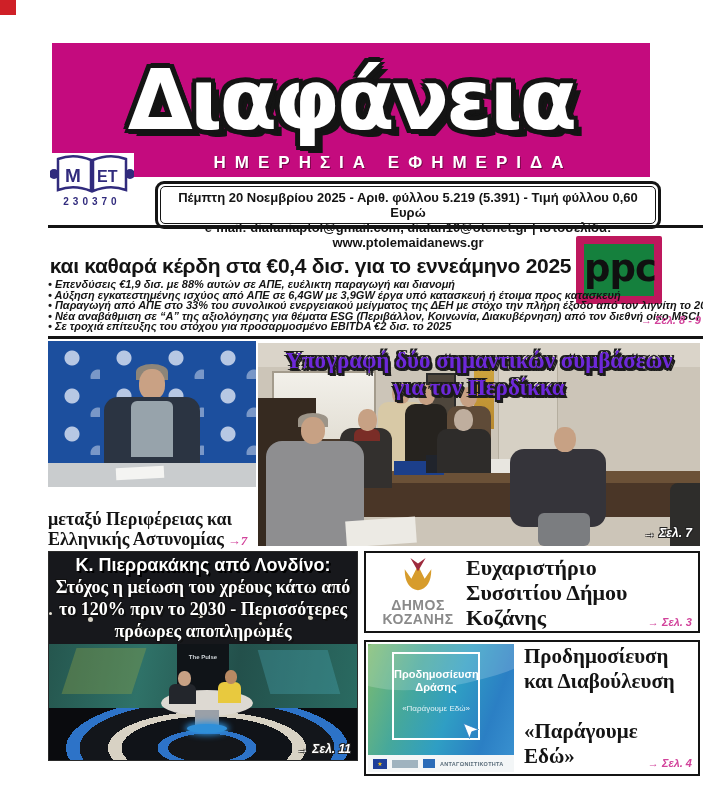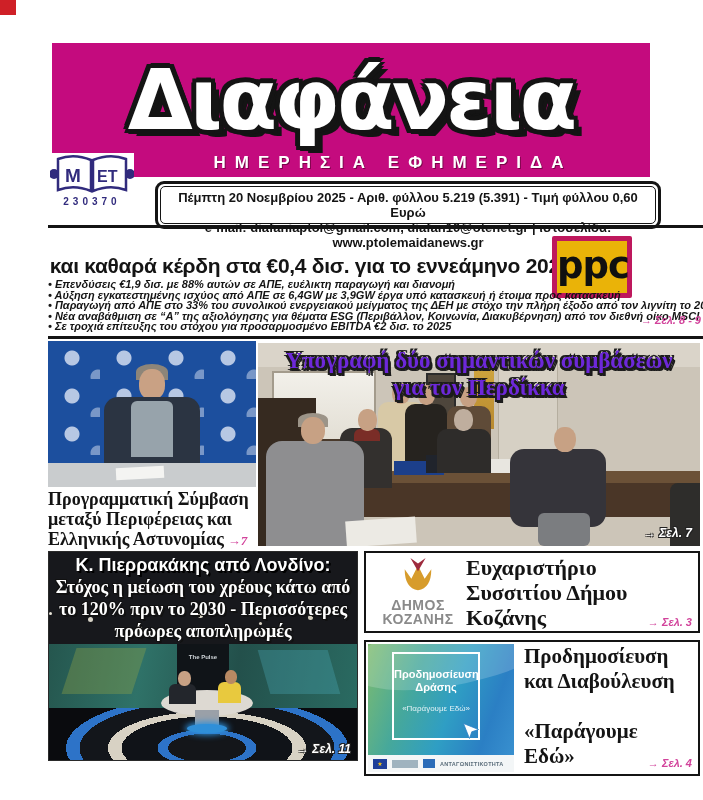--- a/index.html
+++ b/index.html
@@ -30,21 +30,21 @@
     text-align:center;padding-top:3px;box-sizing:border-box;}
   .date-line{font-weight:bold;font-size:13px;line-height:15px;}
 
   .rule{left:48px;width:655px;height:3px;background:#141414;}
 
   
   .lead{left:48px;top:231px;width:655px;height:104px;}
   .lead-h{position:absolute;left:0;width:525px;text-align:center;font-weight:bold;font-size:21px;line-height:23px;letter-spacing:-.3px;}
   .lead-h1{top:0;}
   .lead-h2{top:23px;}
-  .ppc-box{position:absolute;left:504px;top:5px;width:70px;height:52px;border:5px solid #be185d;border-radius:2px;background:#eab308;
+  .ppc-box{position:absolute;left:528px;top:5px;width:70px;height:52px;border:8px solid #be185d;border-radius:2px;background:#15803d;
     text-align:center;font-family:"DejaVu Sans",sans-serif;font-weight:800;font-size:37px;line-height:50px;letter-spacing:-1px;color:#101010;}
   .bullets{position:absolute;left:0;top:48px;width:655px;}
   .bullet{font-style:italic;font-weight:bold;font-size:11px;line-height:10.6px;white-space:nowrap;}
   .bullet::before{content:"• ";}
   .ref{color:#d2439b;font-style:italic;font-weight:bold;font-size:11px;}
   .lead-ref{position:absolute;right:2px;top:83px;}
 
   
   .left-photo{left:48px;top:341px;width:208px;height:146px;background:#1c4f9e;overflow:hidden;
     background-image:
@@ -205,21 +205,21 @@
 
   <div class="abs left-photo">
     <div class="abs lp-hair"></div>
     <div class="abs lp-head"></div>
     <div class="abs lp-body"></div>
     <div class="abs lp-shirt"></div>
     <div class="abs lp-desk"></div>
     <div class="abs lp-paper"></div>
   </div>
   <div class="abs left-caption">
-    <span>Προγραμματική Σύμβαση</span><br>
+    <br>
     <span>μεταξύ Περιφέρειας και</span><br>
     <span>Ελληνικής Αστυνομίας</span><span class="ref cap-ref">→7</span>
   </div>
 
   <div class="abs main-photo">
     <div class="abs mp-ceiling"></div>
     <div class="abs mp-window"></div>
     <div class="abs mp-cabinet"></div>
     <div class="abs mp-chair"></div>
     <div class="abs mp-flower"></div>

